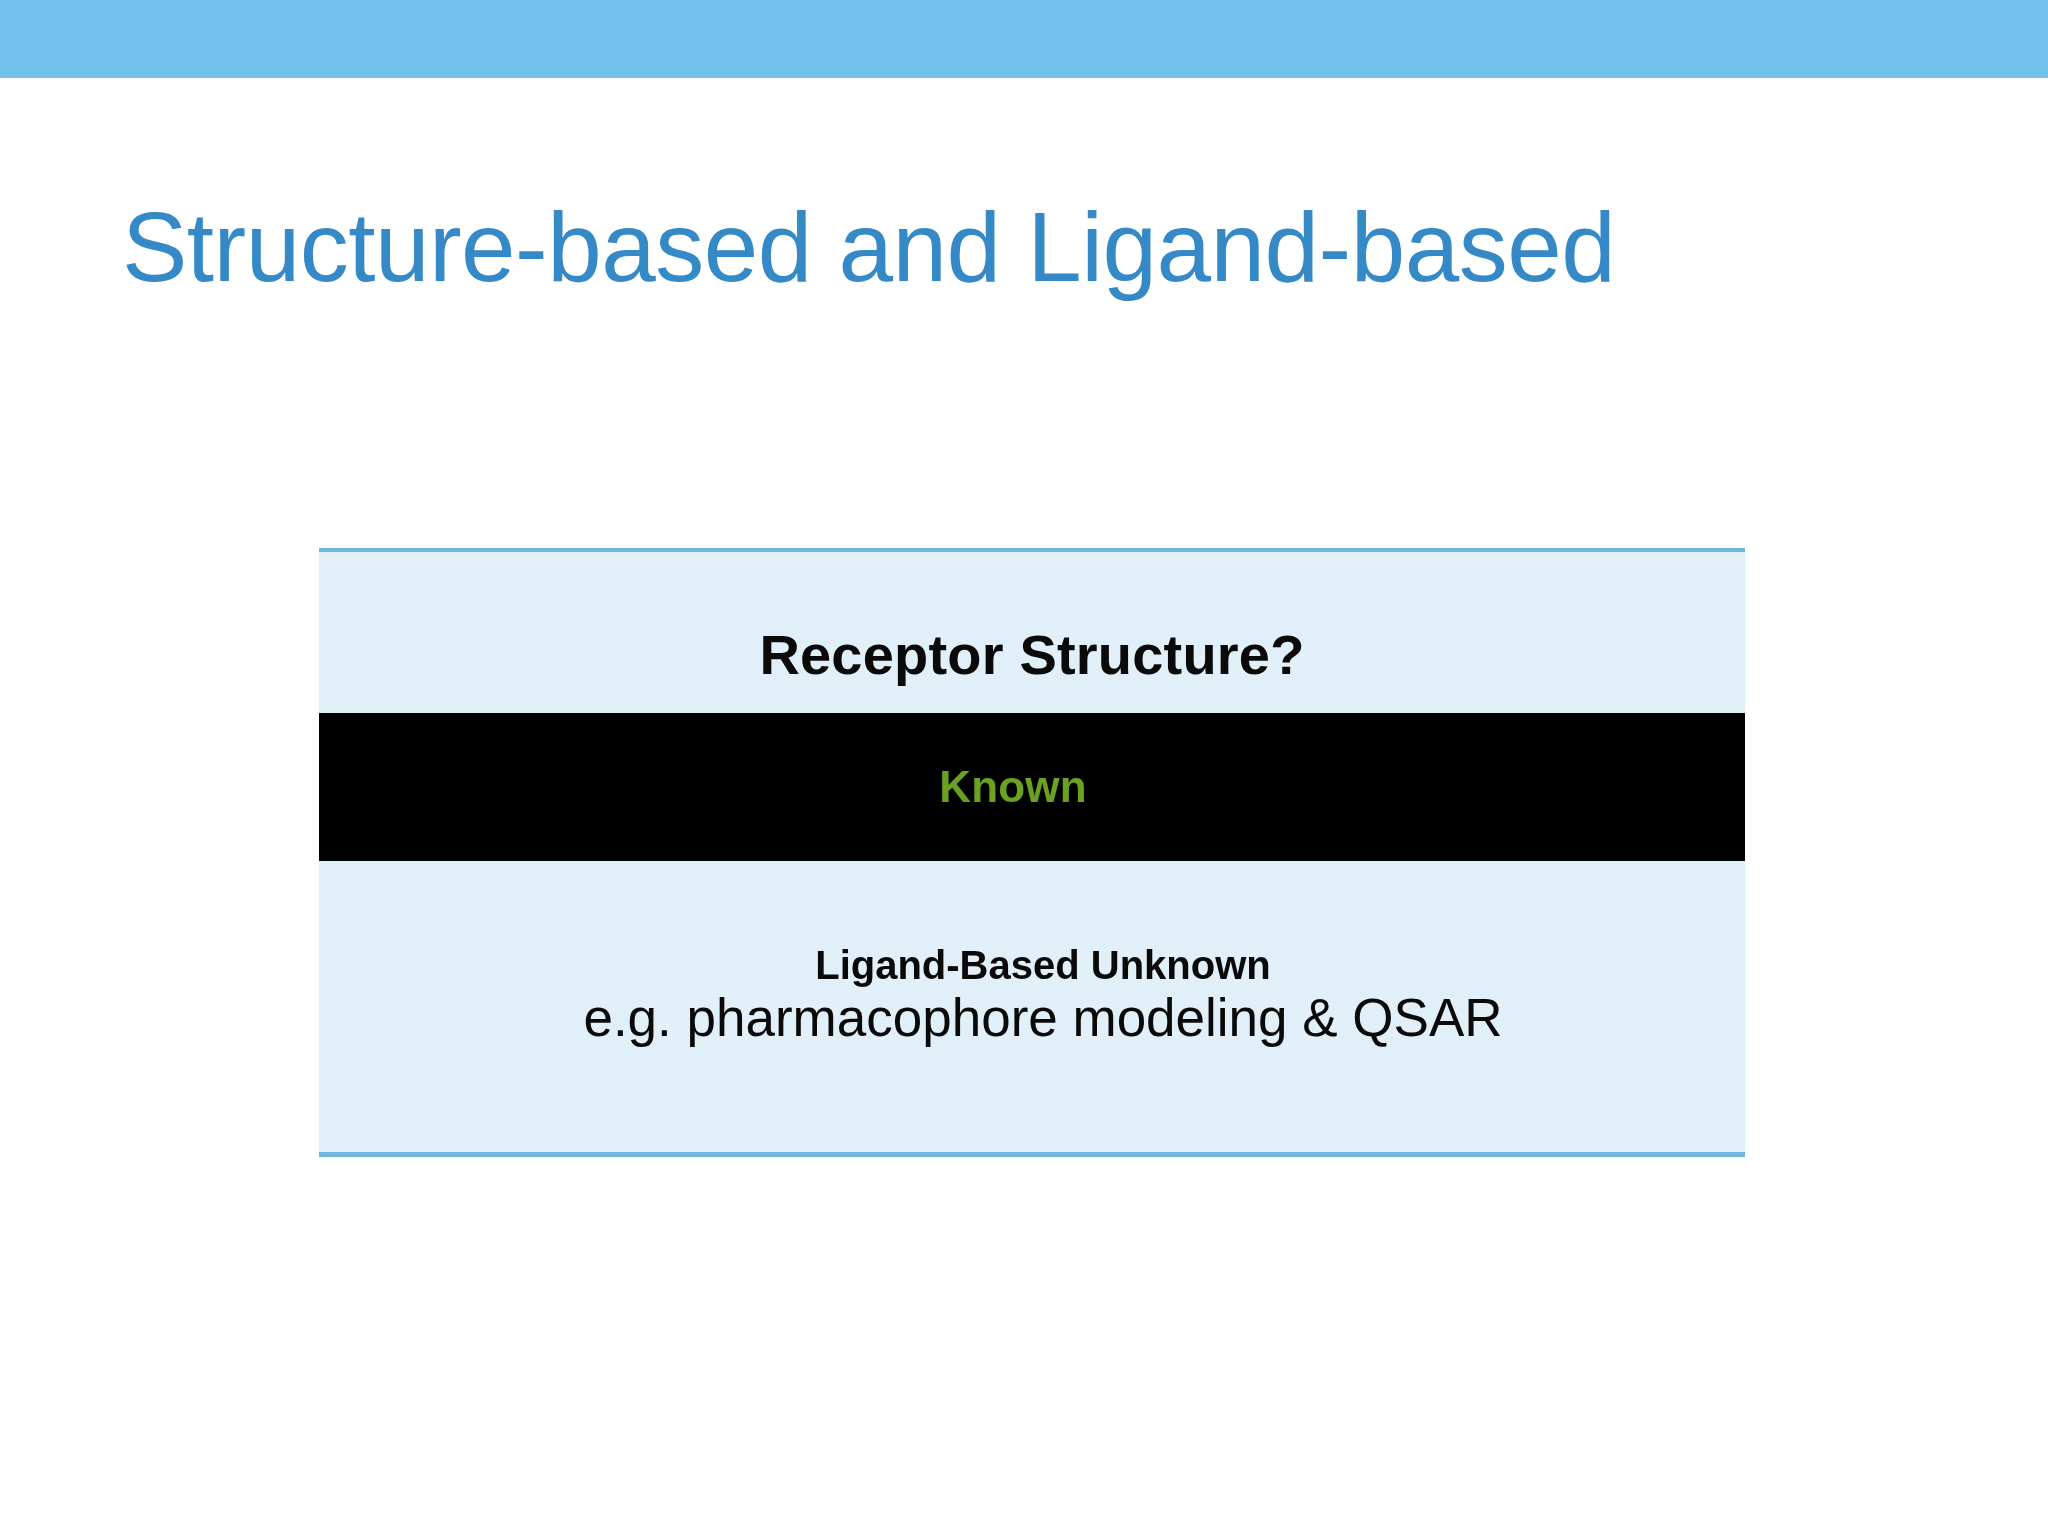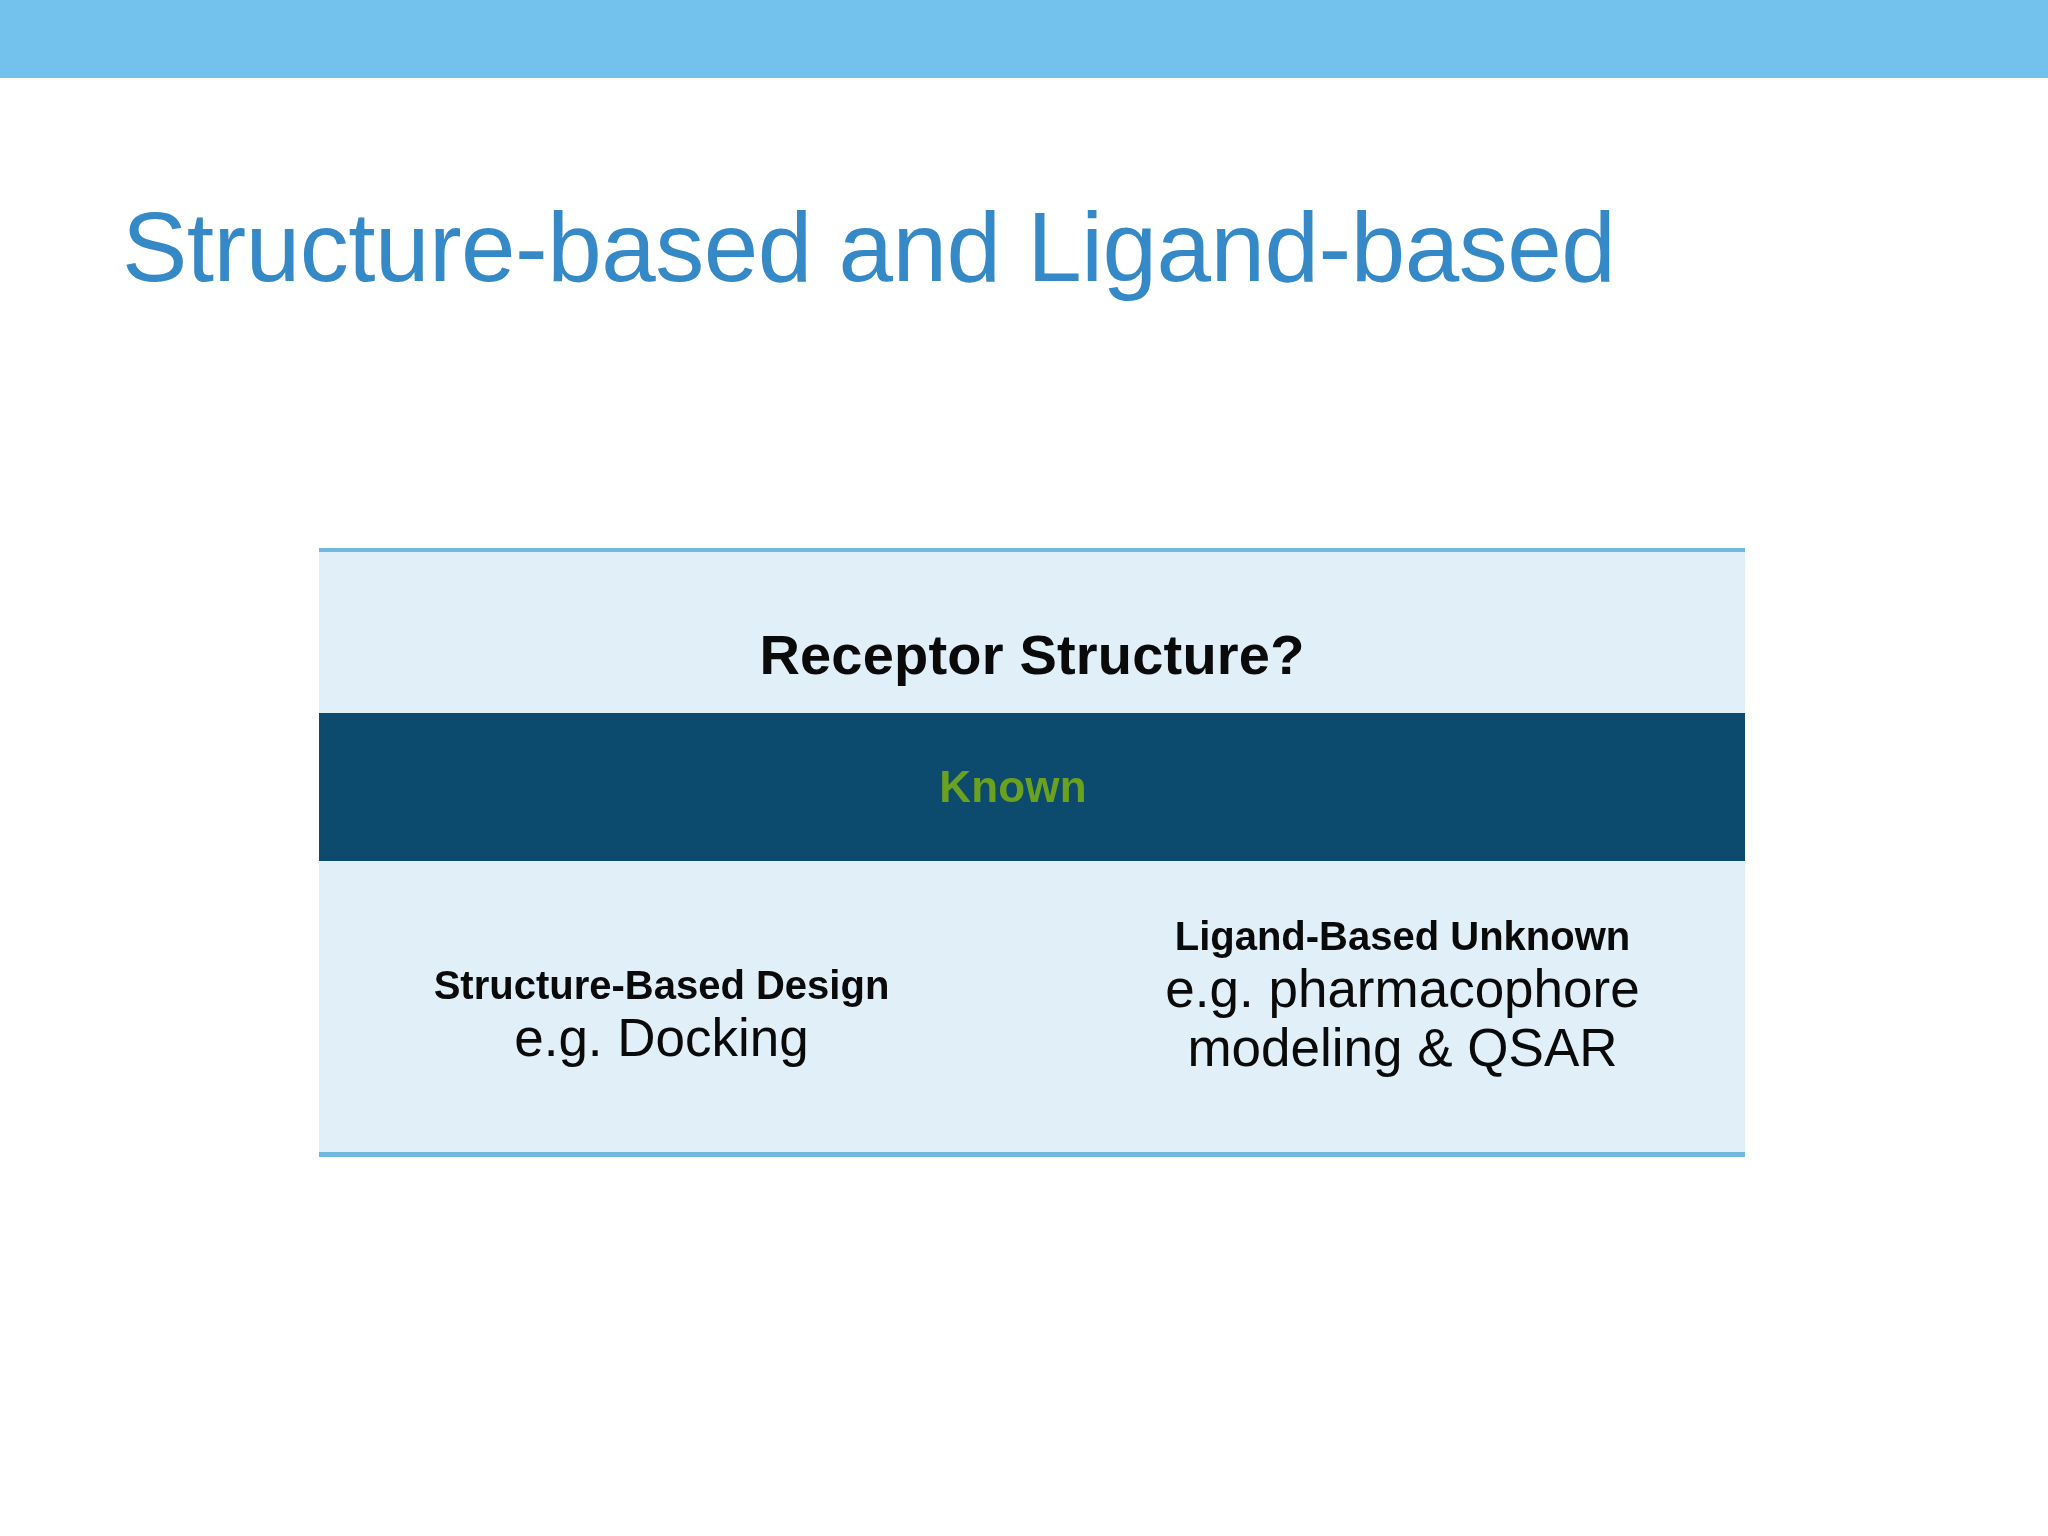--- a/index.html
+++ b/index.html
@@ -67,21 +67,21 @@
     text-align: center;
     letter-spacing: 0.2px;
     margin-top: 44px;
   }
 
   
   .branch-row {
     height: 148px;
     display: flex;
     align-items: center;
-    background: #0c4a6e;
+    background: #000000;
   }
 
   .branch-cell {
     flex: 1 1 50%;
     text-align: center;
     font-size: 44px;
     font-weight: bold;
     letter-spacing: 0.2px;
   }
 
@@ -147,24 +147,20 @@
   <div class="panel panel-question">
     <div class="question-text">Receptor Structure?</div>
   </div>
 
   <div class="branch-row">
     <div class="branch-cell branch-known">Known</div>
   </div>
 
   <div class="panel panel-outcomes">
 
-    <div class="outcome-cell outcome-left">
-      <div class="outcome-title">Structure-Based Design</div>
-      <div class="outcome-sub">e.g. Docking</div>
-    </div>
 
     <div class="outcome-cell outcome-right">
       <div class="outcome-title">Ligand-Based Unknown</div>
       <div class="outcome-sub">e.g. pharmacophore modeling &amp; QSAR</div>
     </div>
 
   </div>
 </div>
 
 </body></html>

